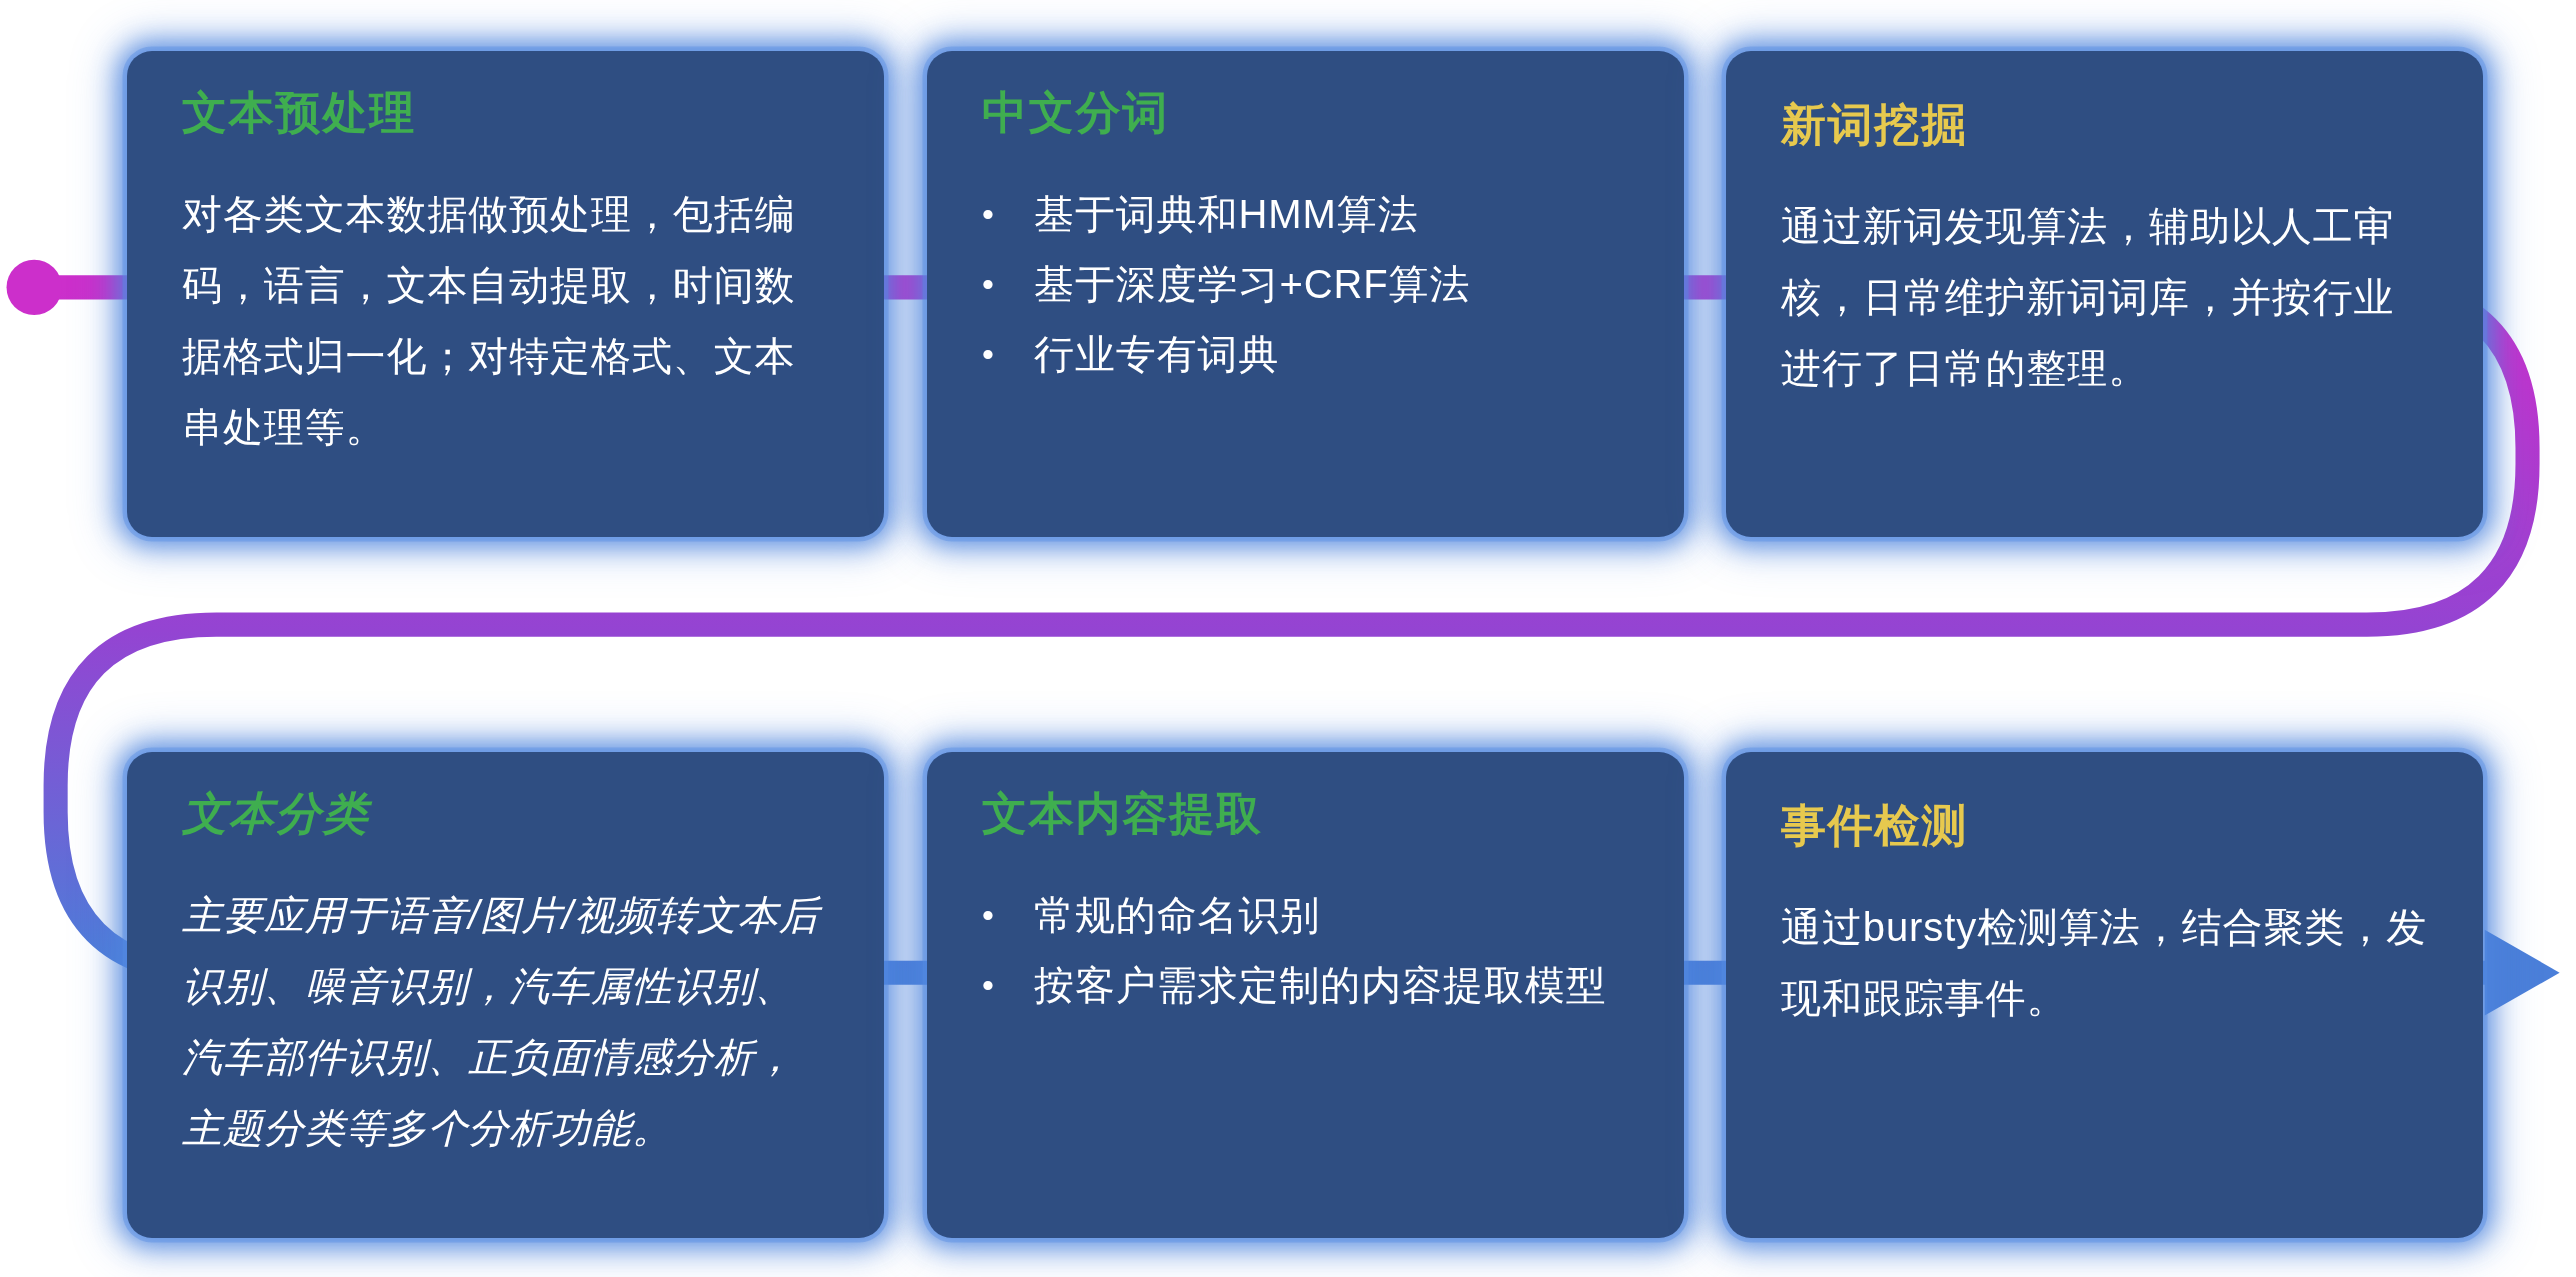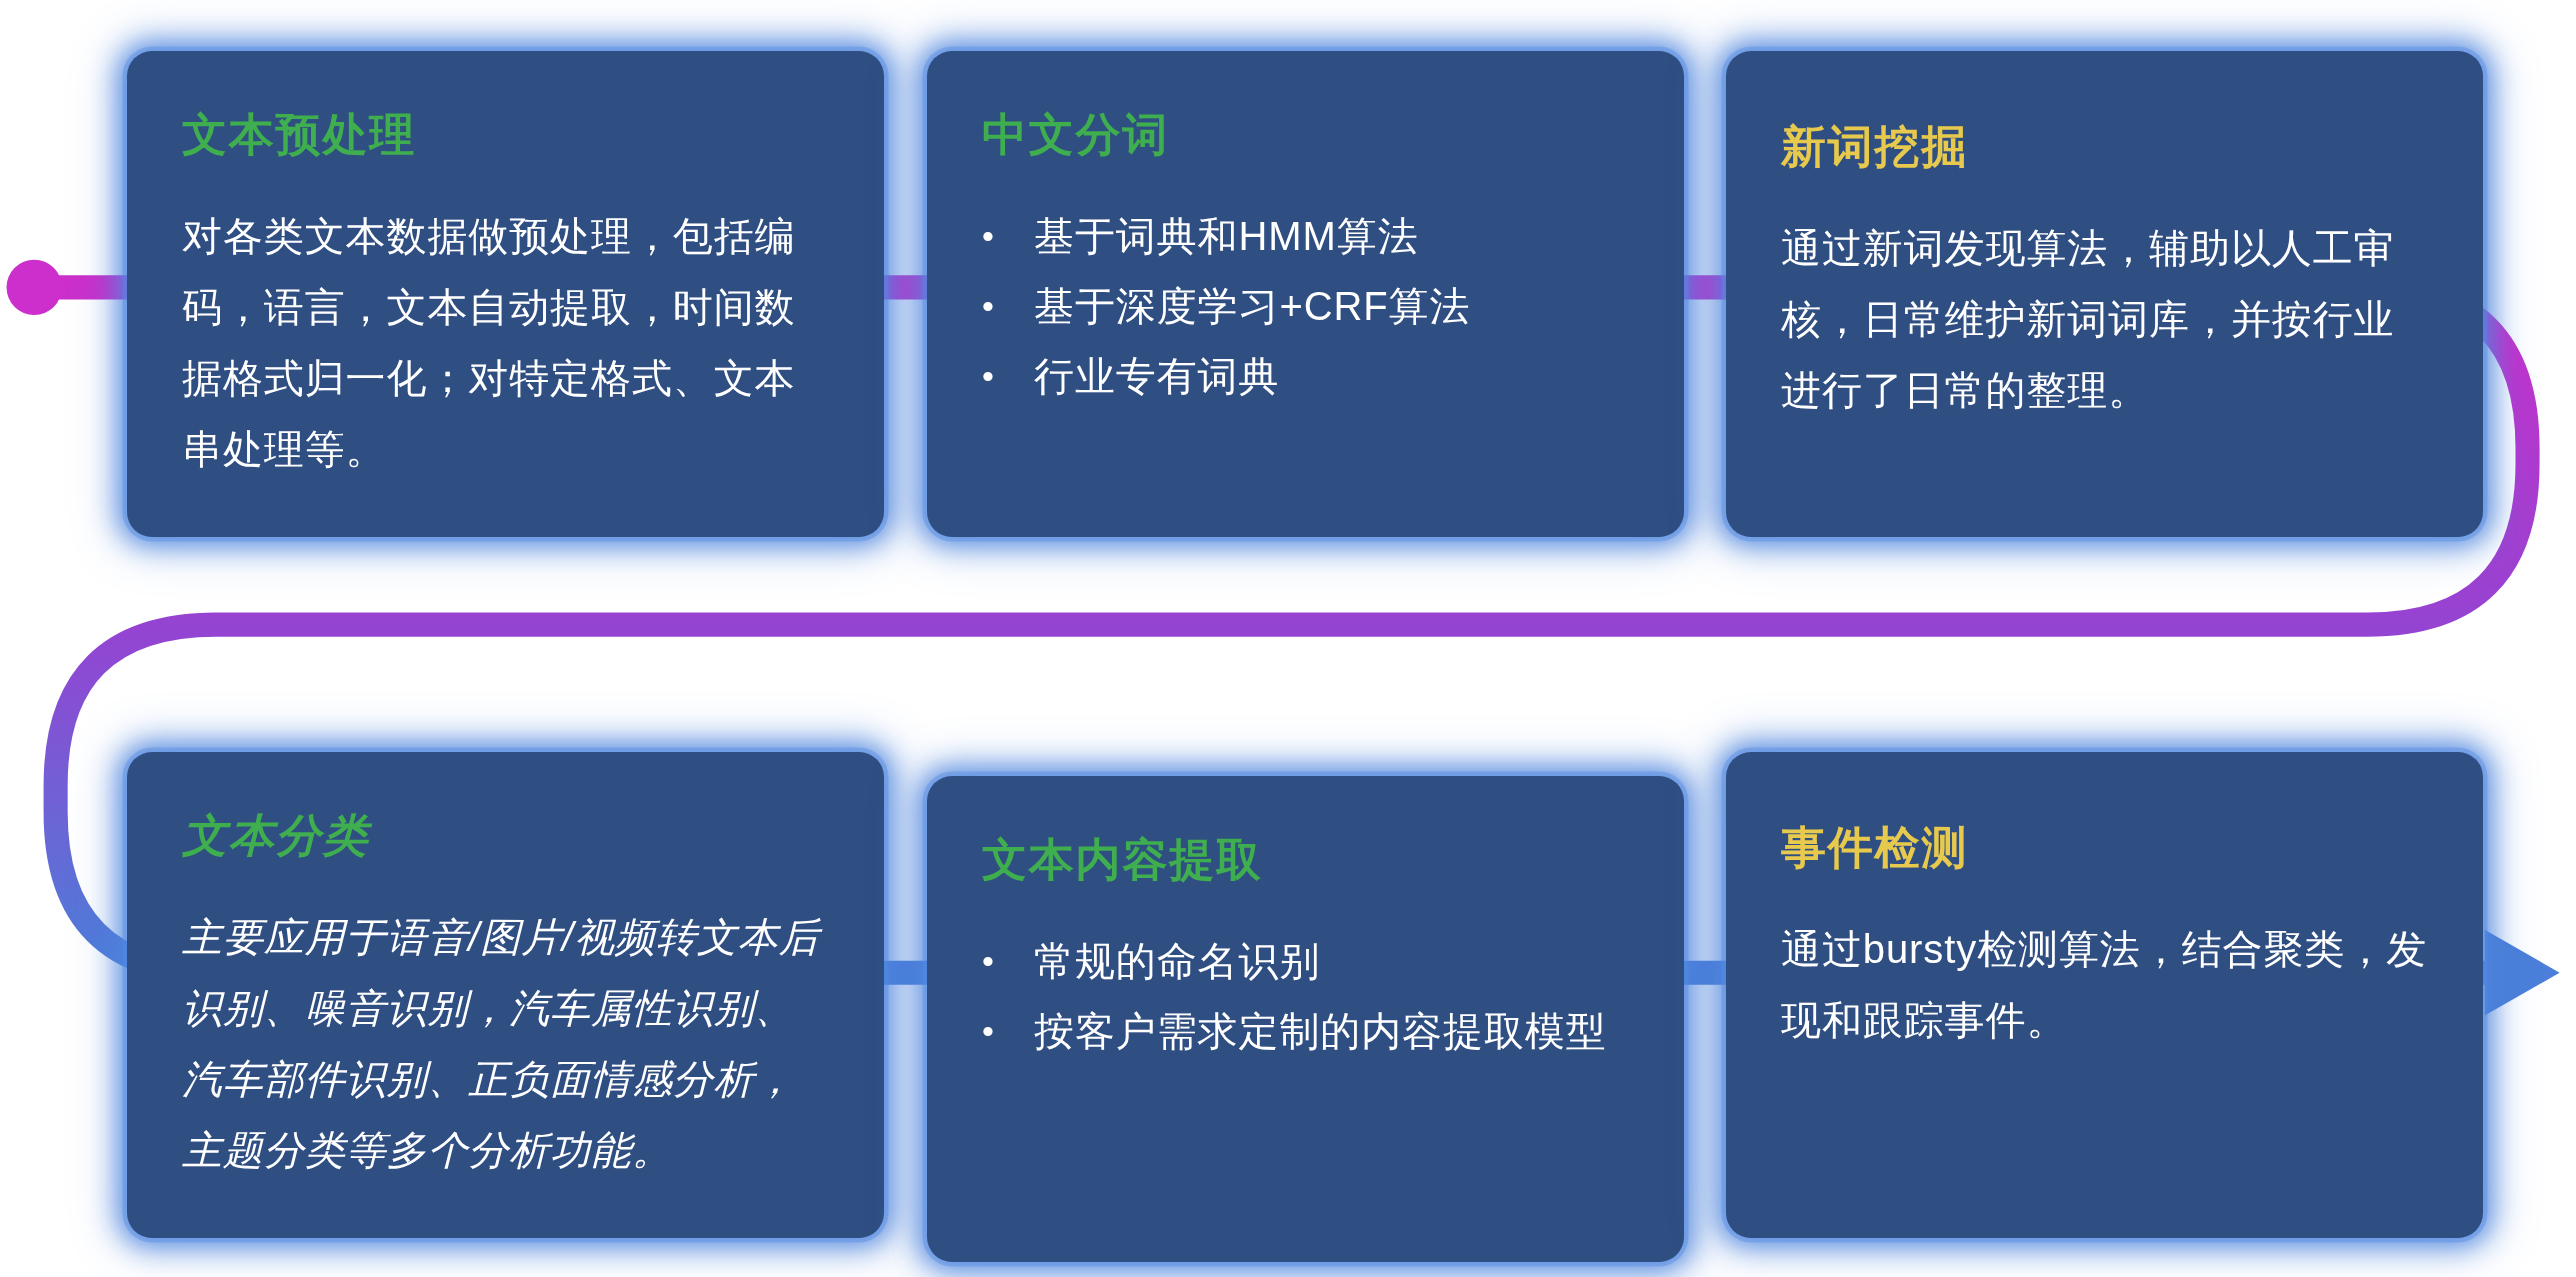--- a/index.html
+++ b/index.html
@@ -39,21 +39,21 @@
   .stop-mid{stop-color:var(--flow-mid);}
   .stop-end{stop-color:var(--flow-end);}
   .start-dot{fill:var(--flow-start);}
   .end-arrow{fill:var(--flow-end);}
   .card{
     position:absolute;
     width:757px;
     height:486px;
     background:var(--card-bg);
     border-radius:25px;
-    padding:54px 55px;
+    padding:32px 55px;
     z-index:1;
     box-shadow:
       0 0 0 4.5px rgba(86,140,228,0.40),
       0 0 23px 9px rgba(77,132,221,0.80),
       0 0 41px 14.3px rgba(77,132,221,0.35);
   }
   .card-title{
     font-size:45px;
     font-weight:700;
     letter-spacing:1.8px;
@@ -82,21 +82,21 @@
     flex:0 0 auto;
     width:52px;
     font-size:34px;
     color:var(--body-text);
   }
   
   .pos-r1c1{left:127px;top:51px;}
   .pos-r1c2{left:927px;top:51px;}
   .pos-r1c3{left:1726px;top:51px;}
   .pos-r2c1{left:127px;top:752px;font-style:italic;}
-  .pos-r2c2{left:927px;top:752px;margin-top:24px;}
+  .pos-r2c2{left:927px;top:752px;}
   .pos-r2c3{left:1726px;top:752px;}
 </style>
 </head>
 <body>
 
 <div class="canvas">
 
   <svg class="flow" viewBox="0 0 2886 1431" aria-hidden="true">
     <defs>
       <linearGradient id="flowGrad" x1="0" y1="322" x2="0" y2="1090" gradientUnits="userSpaceOnUse">

